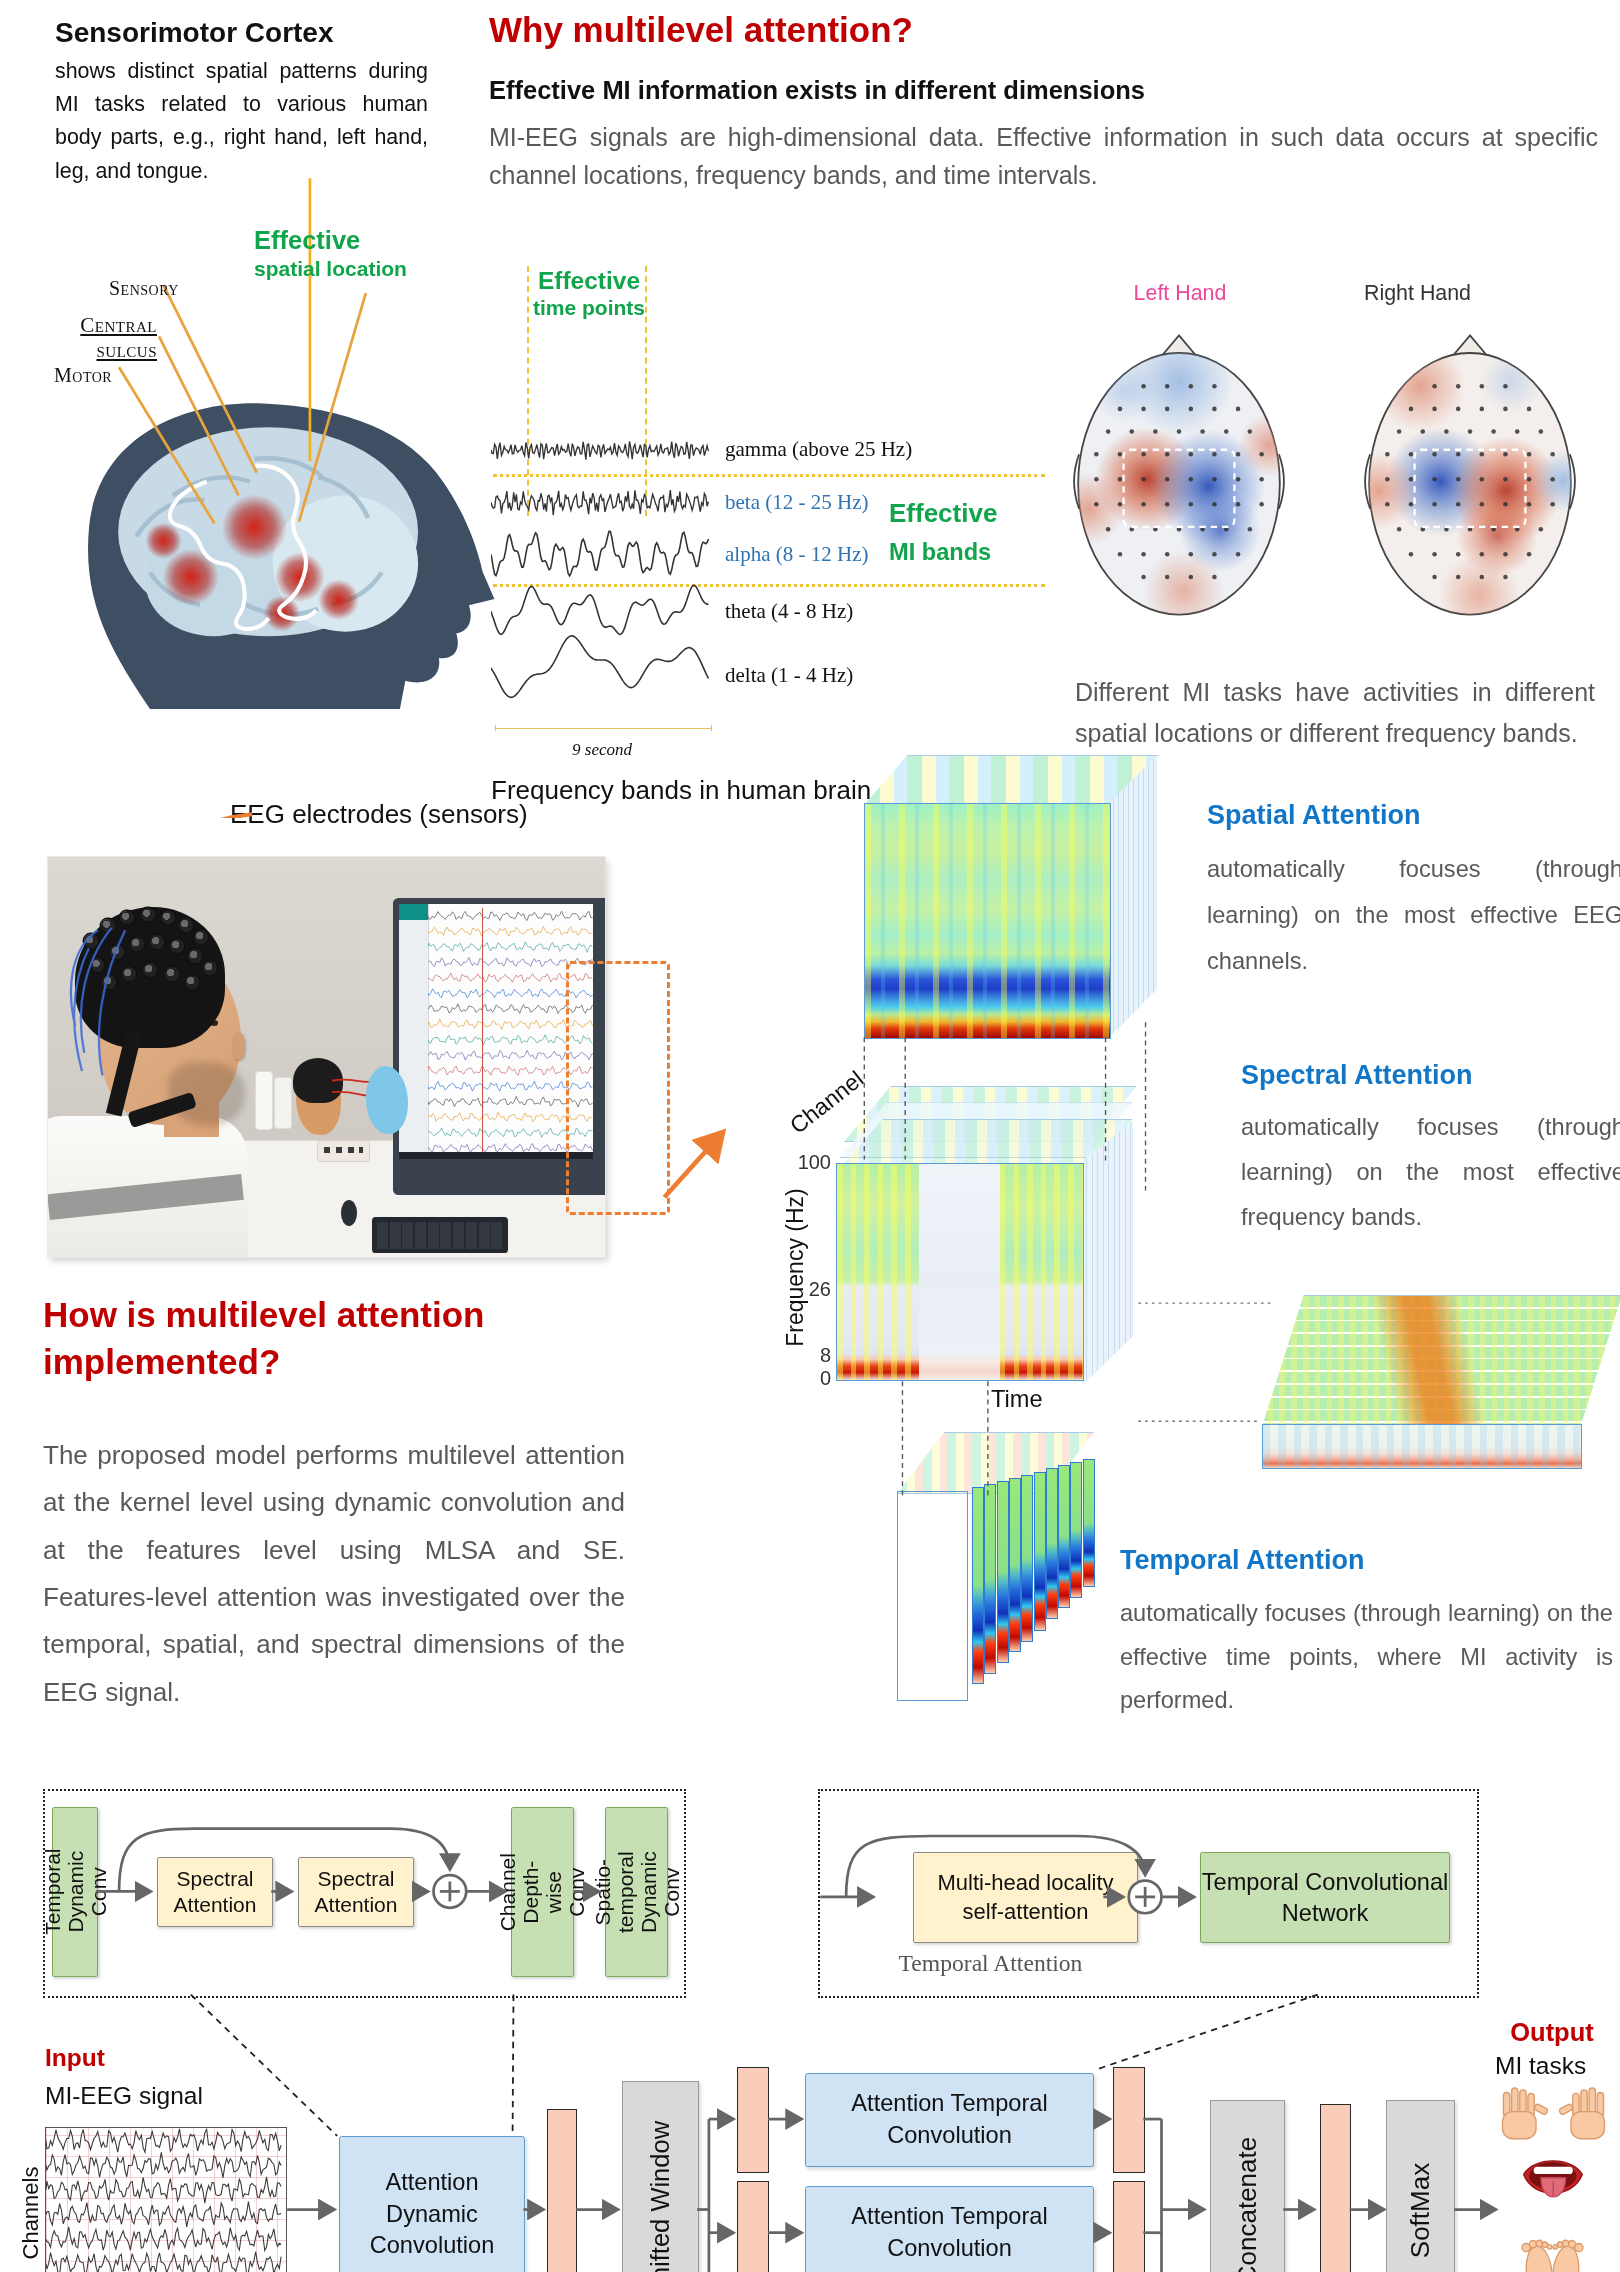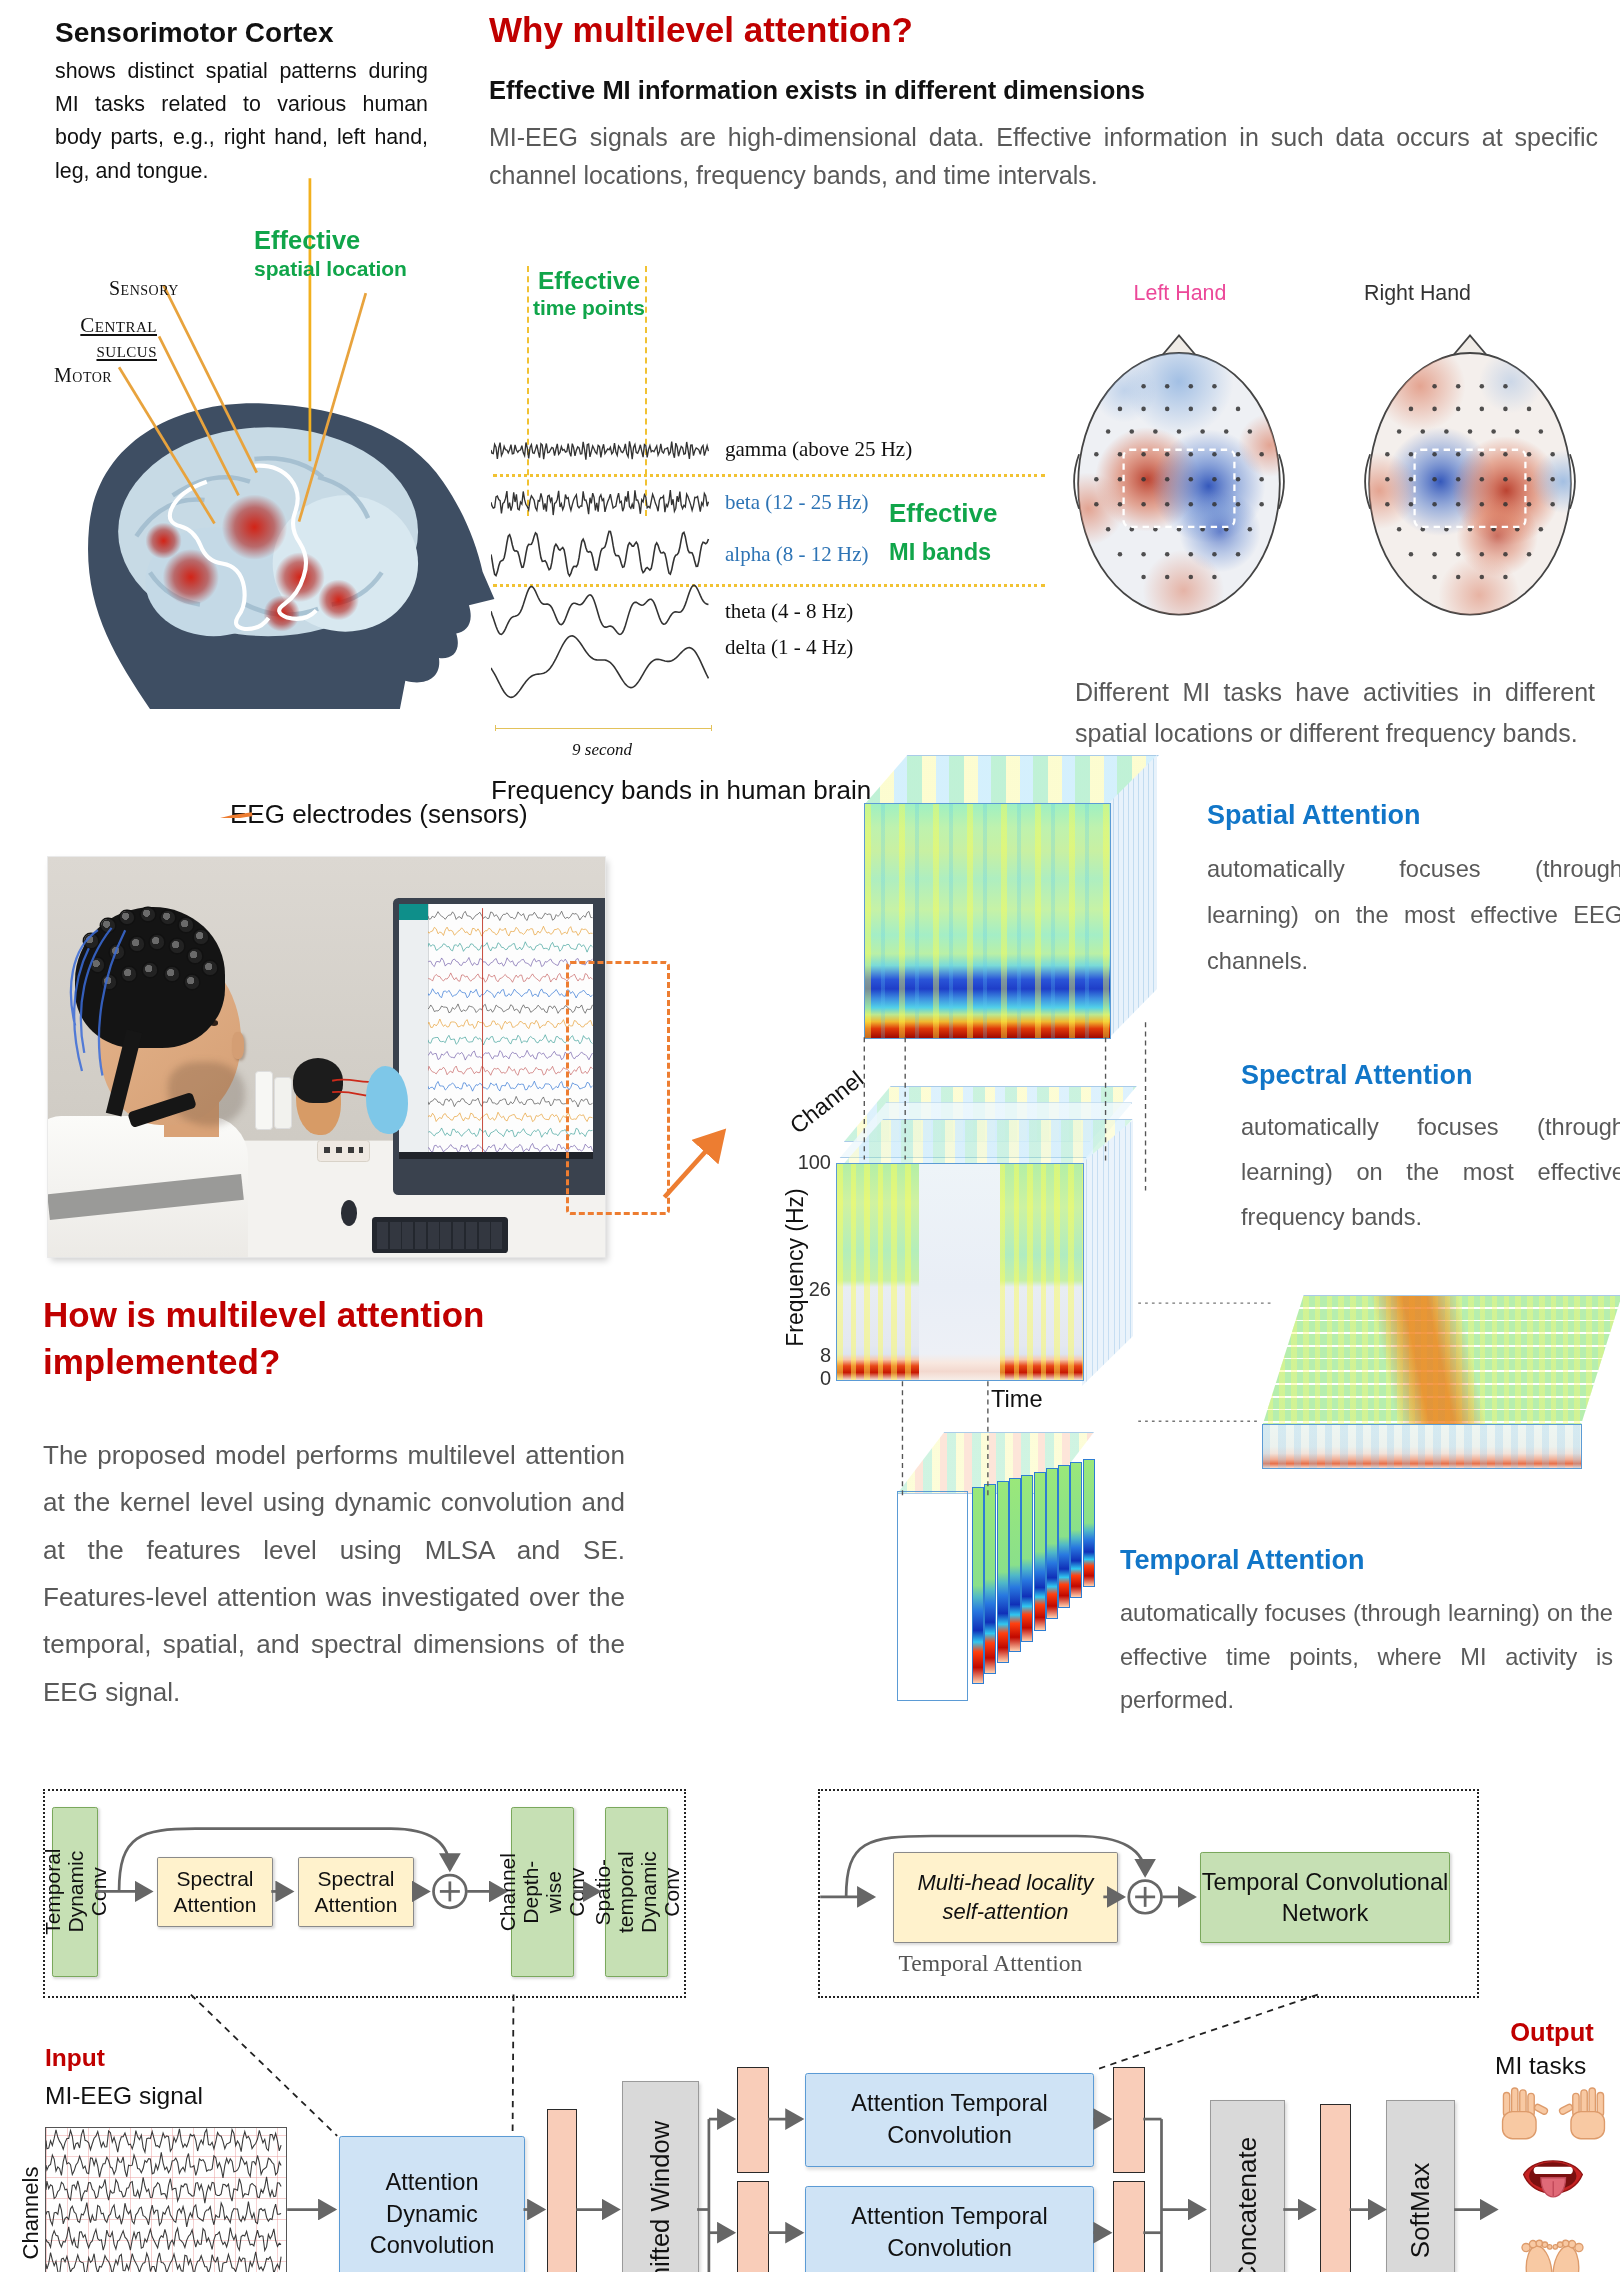--- a/index.html
+++ b/index.html
@@ -96,21 +96,21 @@
     <path fill="none" stroke="#333" stroke-width="3" d="M0 50L2 57.0L5 58.0L8 37.3L11 43.6L14 69.6L17 45.7L20 33.8L23 62.1L26 55.4L29 41.9L32 49.4L35 50.1L38 56.4L41 49.6L44 38.2L47 58.4L50 57.6L53 38.6L56 50.1L59 55.1L62 50.8L65 50.1L68 40.6L71 55.7L74 62.5L77 33.5L80 45.9L83 68.8L86 44.3L89 38.2L92 56.2L95 57.3L98 48.7L101 38.0L104 53.6L107 66.9L110 36.0L113 39.0L116 70.1L119 48.9L122 35.7L125 55.9L128 55.5L131 49.6L134 44.4L137 46.2L140 62.4L143 48.4L146 36.7L149 59.3L152 55.2L155 42.4L158 50.5L161 48.9L164 54.8L167 53.4L170 36.0L173 55.3L176 63.9L179 36.0L182 44.8L185 62.7L188 50.3L191 43.1L194 45.5L197 58.7L200 57.9L203 32.2L206 49.3L209 71.4L212 38.5L215 36.8L218 65.1L221 53.2L224 41.2L227 47.2L230 54.7L233 58.3L236 40.0L239 42.7L242 66.3L245 47.9L248 37.4L251 57.9L254 52.9L257 47.7L260 49.6L263 44.1L266 58.4L269 54.4L272 34.8L275 54.7L278 61.6L281 41.2L284 45.4L287 53.9L290 55.8L293 49.3L296 36.5L299 58.1L302 64.7L305 31.1L308 45.3L311 70.2L314 44.3L317 37.9L320 55.8L323 57.2L326 49.4L329 38.5L332 52.6L335 65.8L338 38.0L341 40.2L344 66.5L347 48.9L350 40.4L353 53.7L356 51.2L359 53.8L362 47.2L365 41.2L368 61.1L371 53.6L374 36.7L377 53.9L380 56.8L383 47.6L386 47.0L389 45.2L392 59.7L395 54.8L398 31.4L401 55.8L404 67.2L407 34.9L410 42.7L413 63.7L416 51.7L419 42.2L422 44.6L425 59.5L428 58.0L431 32.3L434 49.5L437 69.8L440 39.4L443 39.2L446 62.3L449 51.5L452 45.4L455 47.3L458 50.1L461 59.7L464 44.3L467 40.2L470 62.3L473 51.8L476 40.7L479 52.4"></path>
     <path fill="none" stroke="#333" stroke-width="3" d="M0 165L2 172.6L5 178.1L8 176.6L11 153.5L14 151.6L17 159.1L20 161.6L23 189.6L26 168.1L29 165.1L32 156.6L35 140.6L38 178.7L41 165.8L44 183.5L47 172.0L50 143.1L53 164.6L56 147.5L59 179.6L62 181.8L65 164.7L68 169.1L71 141.3L74 159.4L77 170.2L80 174.7L83 181.6L86 160.8L89 150.9L92 155.2L95 160.9L98 177.3L101 183.0L104 161.3L107 162.5L110 145.7L113 157.5L116 181.3L119 167.7L122 185.5L125 151.6L128 149.7L131 163.4L134 154.6L137 193.3L140 167.6L143 165.5L146 158.4L149 140.1L152 175.5L155 168.4L158 181.4L161 172.9L164 148.2L167 156.8L170 155.0L173 172.3L176 183.0L179 170.7L182 160.0L185 153.5L188 148.7L191 173.1L194 177.4L197 173.2L200 173.7L203 141.1L206 160.3L209 160.1L212 171.0L215 191.3L218 155.2L221 167.5L224 145.1L227 154.3L230 183.0L233 166.2L236 186.0L239 154.3L242 148.9L245 161.2L248 157.8L251 186.4L254 174.3L257 163.9L260 156.7L263 147.3L266 163.5L269 177.9L272 175.6L275 173.4L278 156.4L281 145.0L284 165.9L287 163.0L290 184.9L293 176.2L296 152.2L299 163.6L302 140.6L305 174.7L308 178.6L311 169.5L314 179.5L317 138.9L320 160.4L323 159.9L326 169.5L329 190.5L332 159.6L335 164.1L338 148.2L341 153.5L344 177.2L347 174.4L350 177.3L353 162.6L356 147.6L359 155.6L362 166.9L365 173.6L368 185.0L371 160.6L374 154.8L377 155.3L380 151.1L383 187.1L386 170.2L389 174.5L392 162.2L395 138.1L398 171.1L401 158.5L404 185.0L407 178.7L410 151.7L413 164.2L416 141.6L419 171.2L422 179.1L425 171.9L428 175.4L431 147.1L434 153.1L437 162.1L440 170.8L443 182.8L446 172.0L449 154.2L452 154.9L455 152.6L458 169.2L461 185.6L464 166.3L467 172.1L470 145.7L473 151.0L476 173.8L479 164.1"></path>
     <path fill="none" stroke="#333" stroke-width="3.5" d="M0 280L2 290.4L5 309.3L8 323.7L11 326.6L14 318.3L17 305.6L20 296.6L23 293.8L26 293.1L29 287.4L32 273.2L35 254.4L38 239.8L41 236.7L44 245.5L47 259.3L50 269.7L53 272.8L56 272.0L59 274.2L62 283.8L65 297.9L68 308.4L71 307.8L74 295.3L77 277.5L80 263.3L83 257.6L86 258.0L89 257.6L92 251.1L95 240.3L98 232.6L101 235.5L104 250.2L107 270.7L110 287.6L113 295.2L116 295.0L119 294.0L122 298.0L125 306.8L128 313.7L131 311.3L134 297.7L137 278.4L140 262.9L143 257.7L146 261.8L149 268.4L152 270.6L155 267.5L158 264.9L161 269.9L164 285.2L167 305.7L170 322.1L173 327.4L176 321.9L179 312.4L182 306.5L185 306.2L188 307.1L191 301.8L194 287.1L197 267.3L200 251.3L203 246.6L206 253.4L209 265.1L212 273.4L215 274.9L218 273.5L221 276.1L224 286.8L227 302.3L230 314.1L233 314.7L236 303.4L239 286.5L242 272.9L245 267.0L248 266.2L251 263.4L254 253.9L257 239.9L260 229.2L263 229.4L266 241.8L269 260.3L272 275.7L275 282.5L278 282.6L281 282.9L284 289.0L287 299.8L290 308.4L293 307.2L296 294.3L299 275.5L302 260.1L305 254.4L308 257.3L311 261.8L314 261.8L317 256.9L320 253.0L323 257.7L326 273.4L329 294.8L332 312.7L335 320.1L338 317.3L341 311.1L344 308.7L347 311.5L350 314.6L353 310.6L356 296.4L359 276.5L362 260.1L365 254.5L368 260.0L371 269.9L374 276.5L377 276.8L380 275.0L383 278.2L386 290.2L389 307.4L392 321.1L395 323.5L398 314.0L401 298.9L404 286.8L407 281.7L410 280.5L413 276.1L416 264.3L419 247.5L422 234.0L425 231.5L428 241.3L431 257.3L434 270.6L437 275.9L440 275.7L443 276.6L446 283.9L449 296.3L452 306.2L455 305.9L458 293.6L461 275.1L464 259.6L467 253.2L470 254.4L473 256.6L476 253.8L479 246.1"></path>
     <path fill="none" stroke="#333" stroke-width="3.5" d="M0 405L2 412.3L5 420.3L8 429.2L11 438.1L14 446.0L17 451.9L20 455.3L23 455.9L26 453.7L29 449.3L32 443.3L35 436.6L38 430.2L41 424.7L44 420.6L47 418.0L50 416.6L53 416.0L56 415.3L59 413.8L62 410.9L65 406.1L68 399.3L71 391.0L74 381.6L77 372.1L80 363.5L83 356.6L86 352.1L89 350.6L92 351.9L95 355.8L98 361.5L101 368.2L104 374.9L107 380.8L110 385.4L113 388.2L116 389.5L119 389.7L122 389.5L125 389.5L128 390.6L131 393.2L134 397.5L137 403.6L140 410.7L143 418.2L146 425.2L149 430.8L152 434.1L155 434.8L158 432.6L161 427.8L164 421.1L167 413.3L170 405.4L173 398.3L176 392.7L179 389.1L182 387.4L185 387.4L188 388.5L191 389.9L194 390.9L197 390.8L200 389.3L203 386.3L206 382.2L209 377.5L212 373.2L215 370.1L218 368.9L221 370.4L224 374.6L227 381.4L230 390.3L233 400.4L236 410.8L239 420.5L242 428.7L245 434.7L248 438.5L251 440.2L254 440.2L257 439.3L260 438.4L263 438.0L266 438.8L269 440.9L272 444.2L275 448.1L278 452.0L281 455.0L284 456.2L287 455.1L290 451.4L293 445.0L296 436.4L299 426.4L302 415.9L305 406.0L308 397.4L311 391.0L314 387.0L317 385.3L320 385.6L323 387.3L326 389.3L329 391.1L332 391.9L335 391.3L338 389.4L341 386.6L344 383.3L347 380.4L350 378.7L353 378.9L356 381.4L359 386.3L362 393.3L365 401.7L368 410.7L371 419.2L374 426.3L377 431.3L380 433.7L383 433.4L386 430.8L389 426.5L392 421.3L395 416.1L398 411.7L401 408.5L404 406.8L407 406.4L410 406.9L413 407.4L416 407.4L419 406.0L422 402.7L425 397.3L428 390.0L431 381.4L434 372.1L437 363.3L440 355.9L443 350.6L446 348.1L449 348.5L452 351.6L455 356.8L458 363.3L461 370.2L464 376.7L467 382.0L470 385.9L473 388.3L476 389.5L479 390.2"></path>
     <path fill="none" stroke="#333" stroke-width="3.5" d="M0 530L2 533.9L5 538.6L8 543.8L11 549.4L14 555.3L17 561.2L20 567.1L23 572.8L26 578.1L29 582.9L32 586.9L35 590.2L38 592.7L41 594.2L44 594.8L47 594.4L50 593.2L53 591.1L56 588.3L59 584.9L62 581.1L65 577.0L68 572.6L71 568.3L74 564.1L77 560.1L80 556.5L83 553.3L86 550.6L89 548.4L92 546.7L95 545.4L98 544.5L101 543.9L104 543.6L107 543.3L110 542.9L113 542.4L116 541.6L119 540.3L122 538.6L125 536.2L128 533.3L131 529.6L134 525.4L137 520.6L140 515.2L143 509.5L146 503.4L149 497.2L152 491.1L155 485.0L158 479.4L161 474.2L164 469.6L167 465.8L170 462.8L173 460.7L176 459.6L179 459.5L182 460.3L185 462.1L188 464.6L191 467.8L194 471.6L197 475.8L200 480.2L203 484.8L206 489.3L209 493.7L212 497.7L215 501.4L218 504.5L221 507.1L224 509.2L227 510.7L230 511.7L233 512.3L236 512.5L239 512.5L242 512.4L245 512.4L248 512.4L251 512.7L254 513.4L257 514.6L260 516.3L263 518.5L266 521.4L269 524.8L272 528.7L275 533.1L278 537.9L281 542.8L284 547.8L287 552.8L290 557.5L293 561.9L296 565.7L299 568.8L302 571.2L305 572.8L308 573.4L311 573.0L314 571.8L317 569.6L320 566.6L323 562.9L326 558.6L329 553.9L332 548.8L335 543.6L338 538.3L341 533.3L344 528.6L347 524.3L350 520.5L353 517.3L356 514.8L359 512.9L362 511.7L365 511.1L368 511.0L371 511.4L374 512.0L377 512.9L380 513.8L383 514.6L386 515.3L389 515.6L392 515.6L395 515.1L398 514.1L401 512.7L404 510.7L407 508.3L410 505.6L413 502.6L416 499.4L419 496.3L422 493.3L425 490.6L428 488.3L431 486.6L434 485.6L437 485.4L440 486.1L443 487.7L446 490.1L449 493.5L452 497.7L455 502.7L458 508.3L461 514.5L464 520.9L467 527.6L470 534.3L473 540.9L476 547.2L479 553.1"></path>
   </svg>
   <div class="abs z3 serif" style="left:725px;top:437px;font-size:21px;">gamma (above 25 Hz)</div>
   <div class="abs z3 serif" style="left:725px;top:490px;font-size:21px;color:#2E74B5;">beta (12 - 25 Hz)</div>
   <div class="abs z3 serif" style="left:725px;top:542px;font-size:21px;color:#2E74B5;">alpha (8 - 12 Hz)</div>
   <div class="abs z3 serif" style="left:725px;top:599px;font-size:21px;">theta (4 - 8 Hz)</div>
-  <div class="abs z3 serif" style="left:725px;top:635px;font-size:21px;">delta (1 - 4 Hz)</div>
+  <div class="abs z3 serif" style="left:725px;top:663px;font-size:21px;">delta (1 - 4 Hz)</div>
   <div class="abs z3 green" style="left:889px;top:498px;font-size:26px;">Effective</div>
   <div class="abs z3 green" style="left:889px;top:539px;font-size:23.6px;">MI bands</div>
   <div class="abs z2" style="left:495px;top:725px;width:215px;height:6.4px;border-left:1.4px solid #E3C25A;border-right:1.4px solid #E3C25A;">
     <div style="margin-top:2.7px;border-top:1.8px solid #E3C25A;"></div>
   </div>
   <div class="abs z3 serif" style="left:545px;top:740px;width:114px;text-align:center;font-size:17px;font-style:italic;">9 second</div>
   <div class="abs z3" style="left:491px;top:775px;font-size:26px;">Frequency bands in human brain</div>
 
   <div class="abs z3" style="left:1073px;top:281px;width:214px;text-align:center;font-size:21.4px;color:#ec4899;">Left Hand</div>
   <div class="abs z3" style="left:1364px;top:281px;width:214px;text-align:left;font-size:21.4px;color:#333;">Right Hand</div>
@@ -491,21 +491,21 @@
   <div class="abs z3 ybox" style="left:298px;top:1857px;width:114px;height:68px;font-size:21px;line-height:1.25;">
     <span>Spectral Attention</span>
   </div>
   <div class="abs z3 gbox" style="left:511px;top:1807px;width:61px;height:168px;">
     <div class="vwrap" style="width:159px;font-size:21px;line-height:1.1;">Channel Depth-wise Conv</div>
   </div>
   <div class="abs z3 gbox" style="left:605px;top:1807px;width:61px;height:168px;">
     <div class="vwrap" style="width:159px;font-size:21px;line-height:1.1;">Spatio-temporal Dynamic Conv</div>
   </div>
 
-  <div class="abs z3 ybox" style="left:893px;top:1852px;width:223px;height:89px;font-size:22px;line-height:1.3;font-style:italic;">
+  <div class="abs z3 ybox" style="left:913px;top:1852px;width:223px;height:89px;font-size:22px;line-height:1.3;">
     <span>Multi-head locality self-attention</span>
   </div>
   <div class="abs z3 serif" style="left:879px;top:1950px;width:223px;text-align:center;font-size:23.6px;color:#555;">Temporal Attention</div>
   <div class="abs z3 gbox" style="left:1200px;top:1852px;width:248px;height:89px;font-size:23.6px;line-height:1.3;text-align:center;border-width:1.8px;">
     <span>Temporal Convolutional Network</span>
   </div>
 
   <svg class="overlay" style="left:0;top:1773px;width:1620px;height:724px;" viewBox="0 0 3565 1592">
     <defs>
         <marker id="ag" markerWidth="8" markerHeight="8" refX="6" refY="4" orient="auto">

